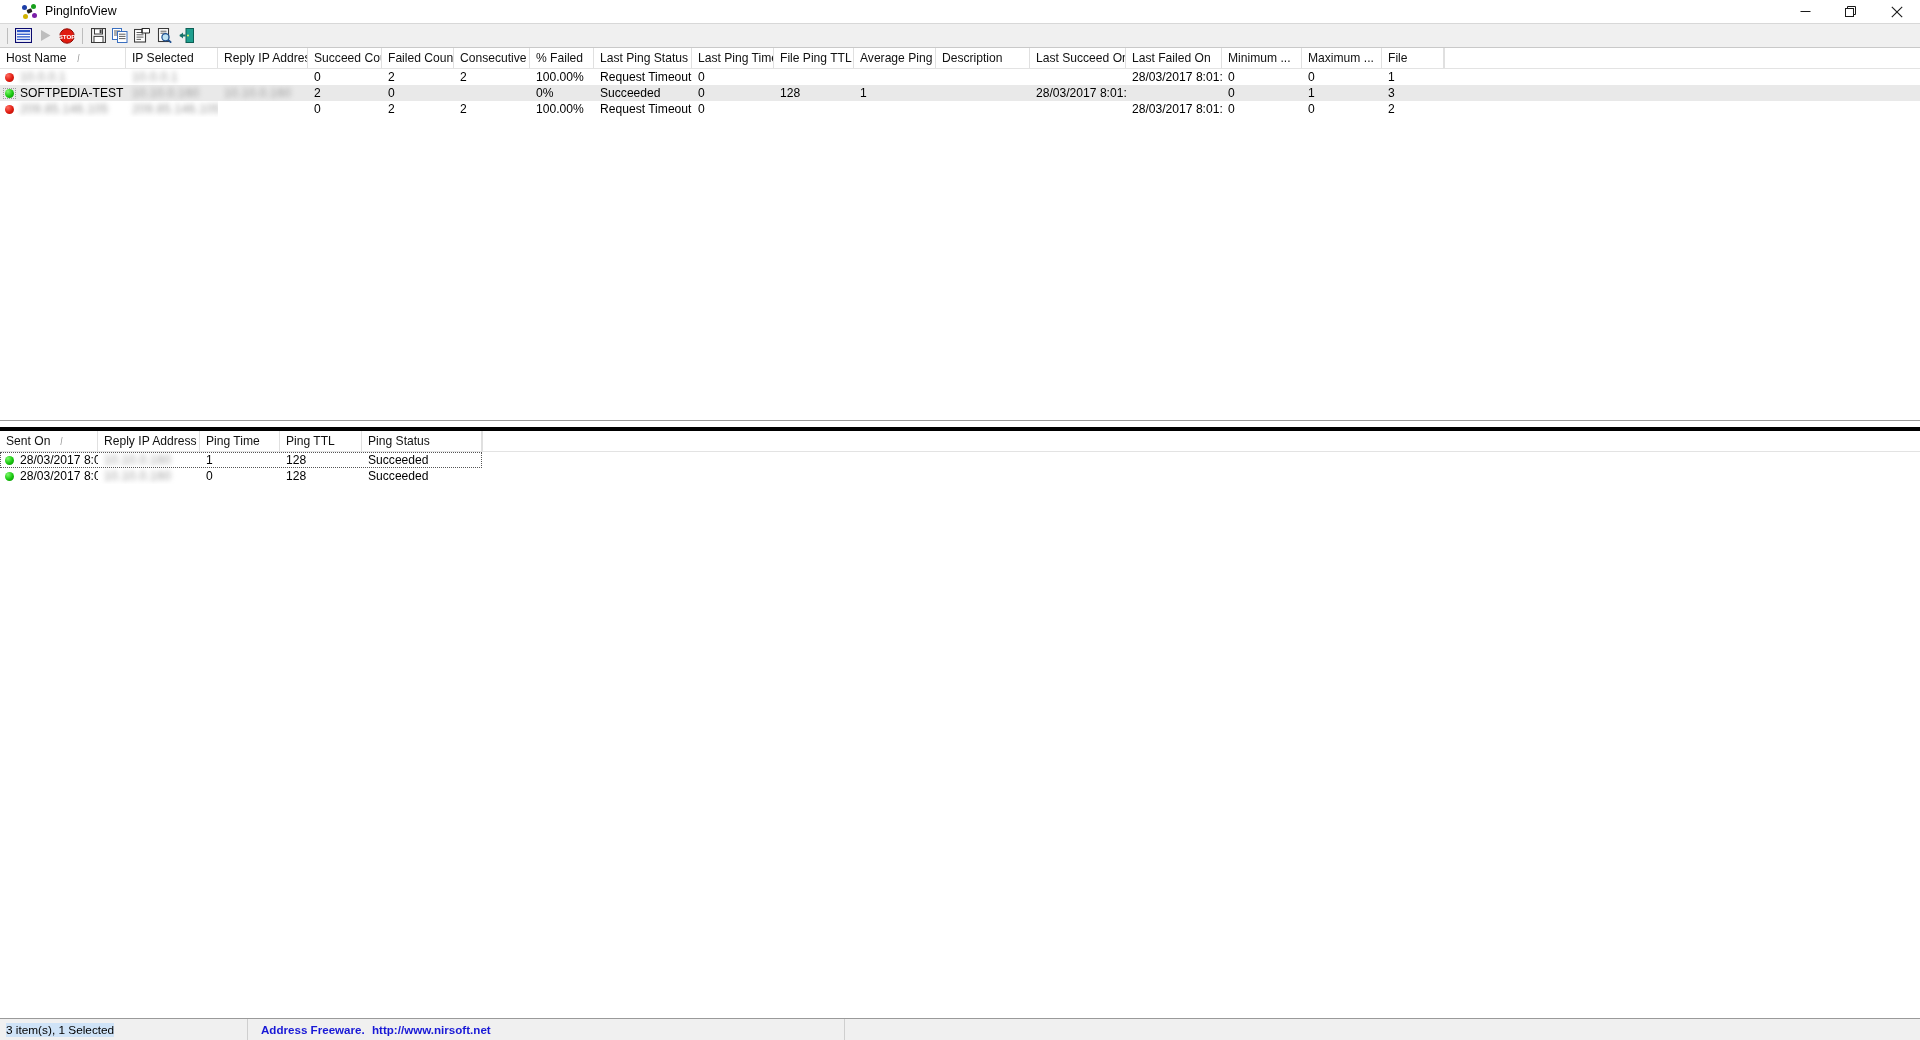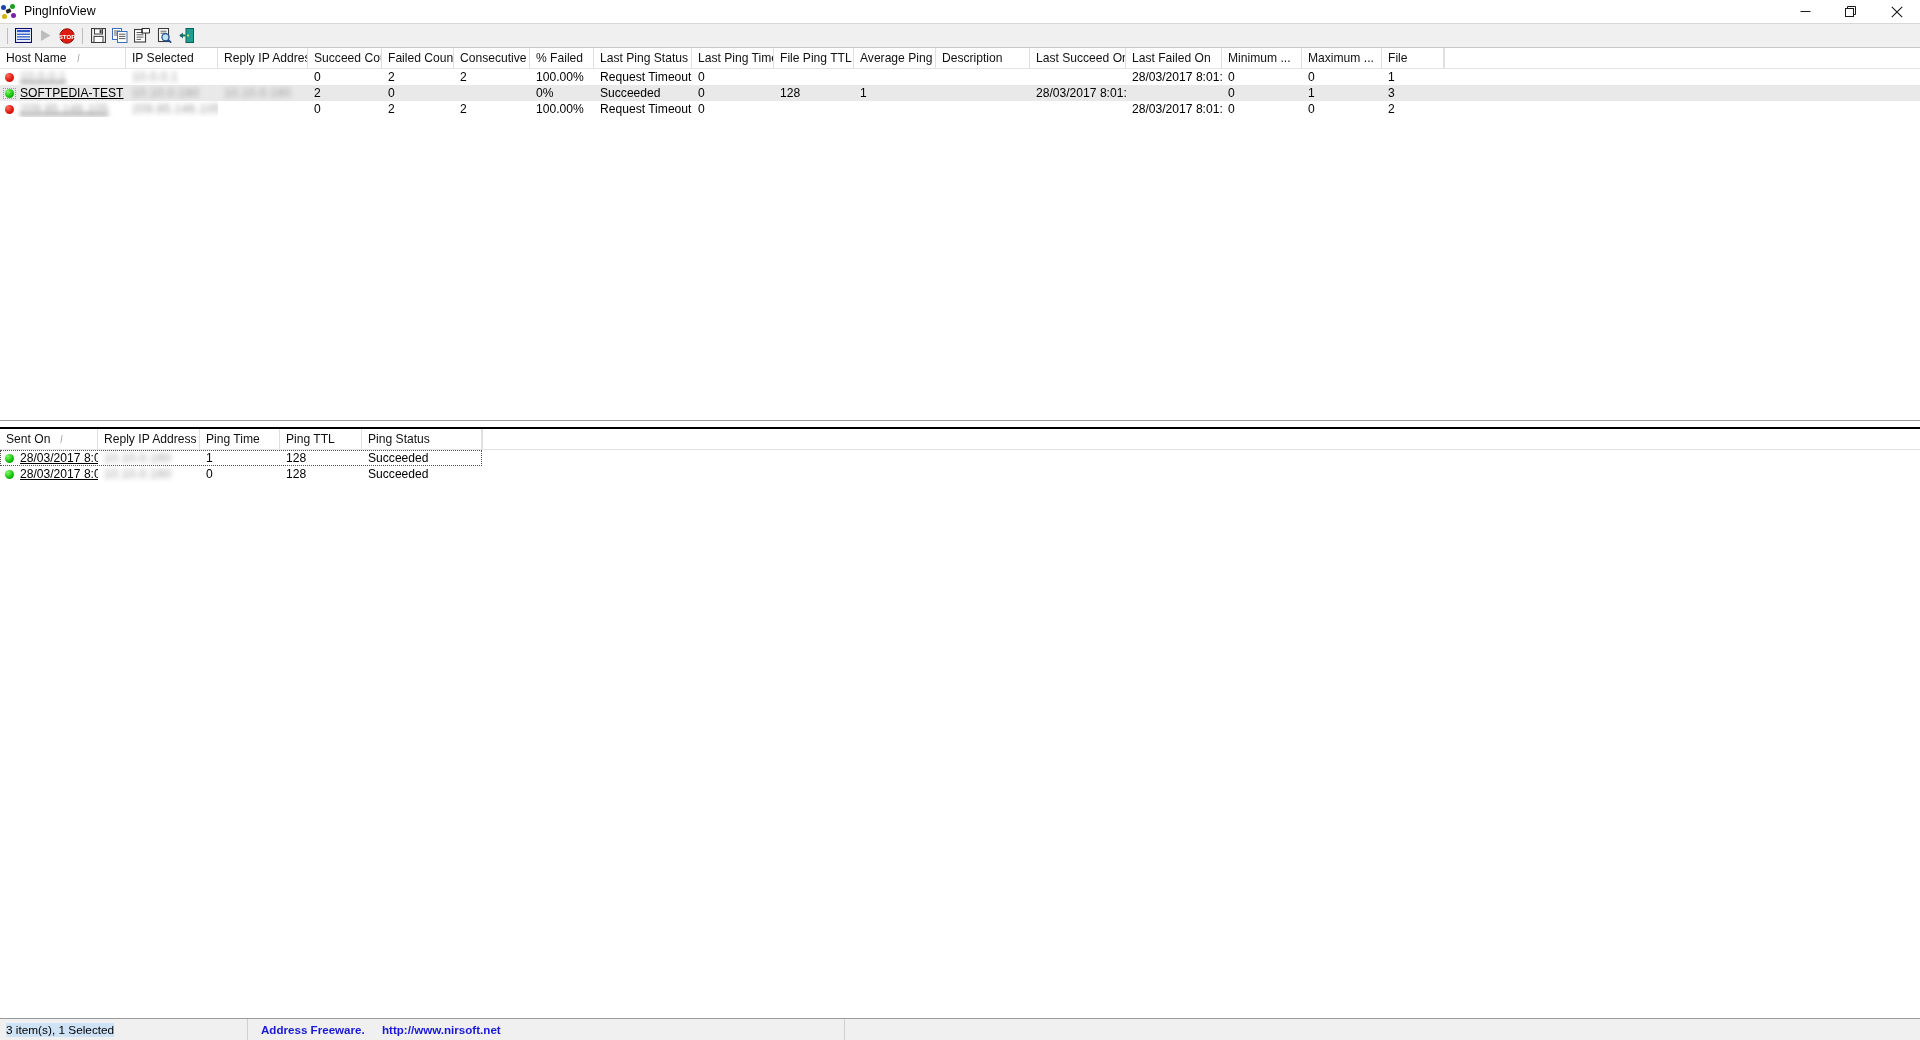--- a/index.html
+++ b/index.html
@@ -23,21 +23,21 @@
     height: 23px;
     min-height: 23px;
     background: #ffffff;
     display: flex;
     align-items: center;
     position: relative;
   }
   .title-left {
     display: flex;
     align-items: center;
-    padding-left: 1px;
+    padding-left: 22px;
     gap: 7px;
   }
   .app-icon {
     width: 16px; height: 16px;
     position: relative;
     flex: none;
   }
   .app-icon i {
     position: absolute;
     border-radius: 50%;
@@ -118,21 +118,21 @@
     background: #ffffff;
     position: relative;
     overflow: hidden;
   }
   .splitter {
     height: 6px; min-height: 6px;
     background: #ffffff;
   }
   .pane-bottom {
     flex: 1 1 auto;
-    border-top: 2px solid #000000;
+    border-top: 4px solid #000000;
     background: #ffffff;
     position: relative;
     overflow: hidden;
   }
 
   
   .lv-header {
     display: flex;
     height: 21px;
     background: #ffffff;
@@ -176,21 +176,21 @@
     box-sizing: border-box;
     font-size: 12.1px;
     color: #000;
     display: flex;
     align-items: center;
     padding-left: 6px;
     white-space: nowrap;
     overflow: hidden;
     height: 16px;
   }
-  .lv-cell.first { padding-left: 4px; gap: 5px; text-decoration: underline; }
+  .lv-cell.first { padding-left: 4px; gap: 5px; }
 
   
   .dot {
     width: 9px; height: 9px;
     border-radius: 50%;
     flex: none;
     display: inline-block;
     position: relative;
   }
   .dot.red {
@@ -238,21 +238,21 @@
   .sb-pane.p3 { flex: 1 1 auto; border-right: none; }
   .sb-selected-text {
     background: #cfe3f7;
   }
   .sb-link {
     color: #1818d6;
     font-weight: bold;
     font-size: 11.6px;
     white-space: nowrap;
   }
-  .sb-link .url { margin-left: 14px; font-weight: bold; }
+  .sb-link .url { margin-left: 4px; font-weight: bold; }
 </style>
 </head>
 <body>
 
 <div id="app">
 
   <div class="titlebar">
     <div class="title-left">
       <span class="app-icon">
         <i class="a"></i>

